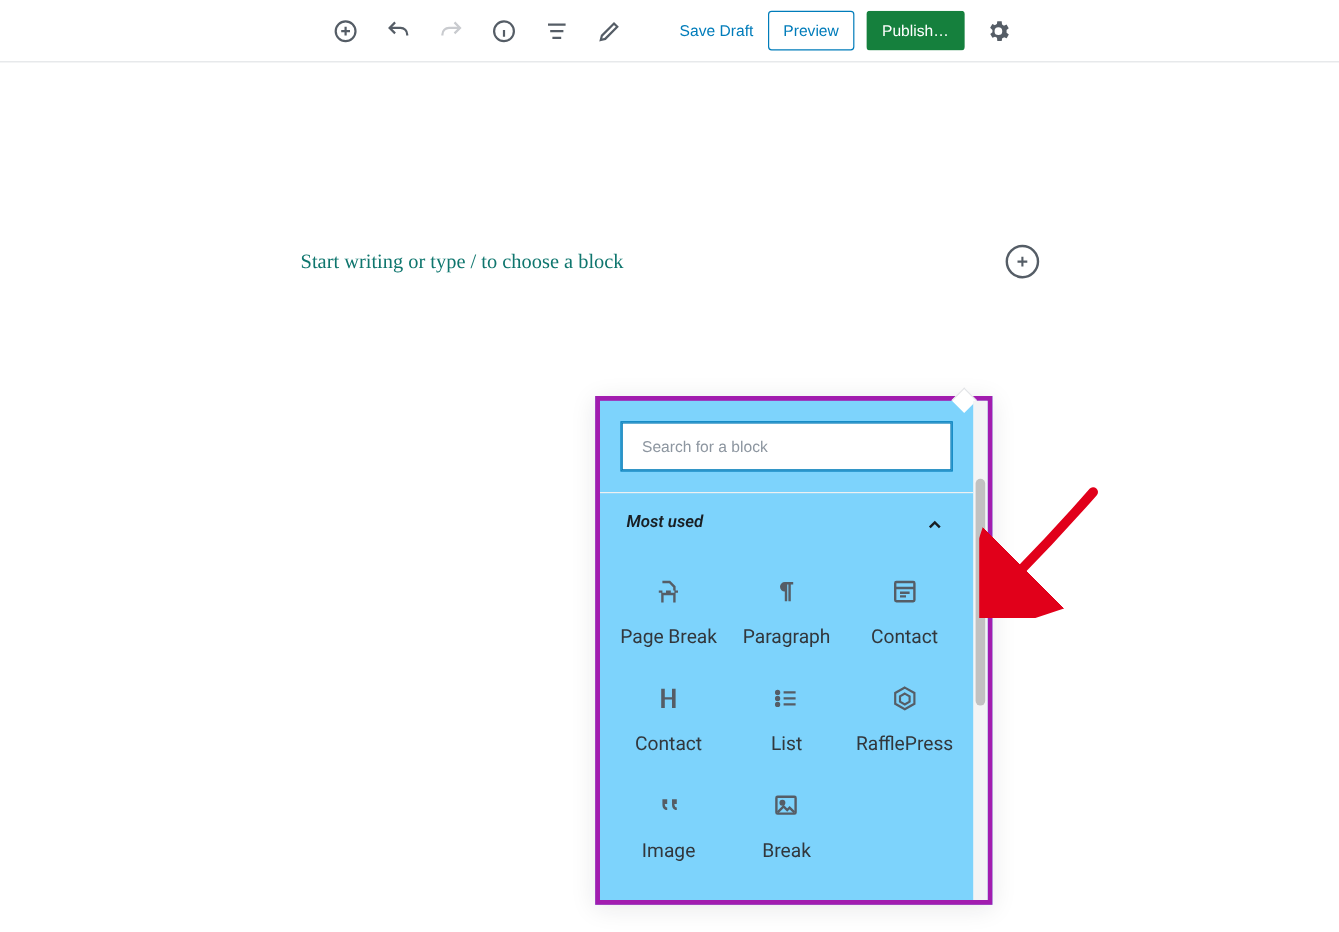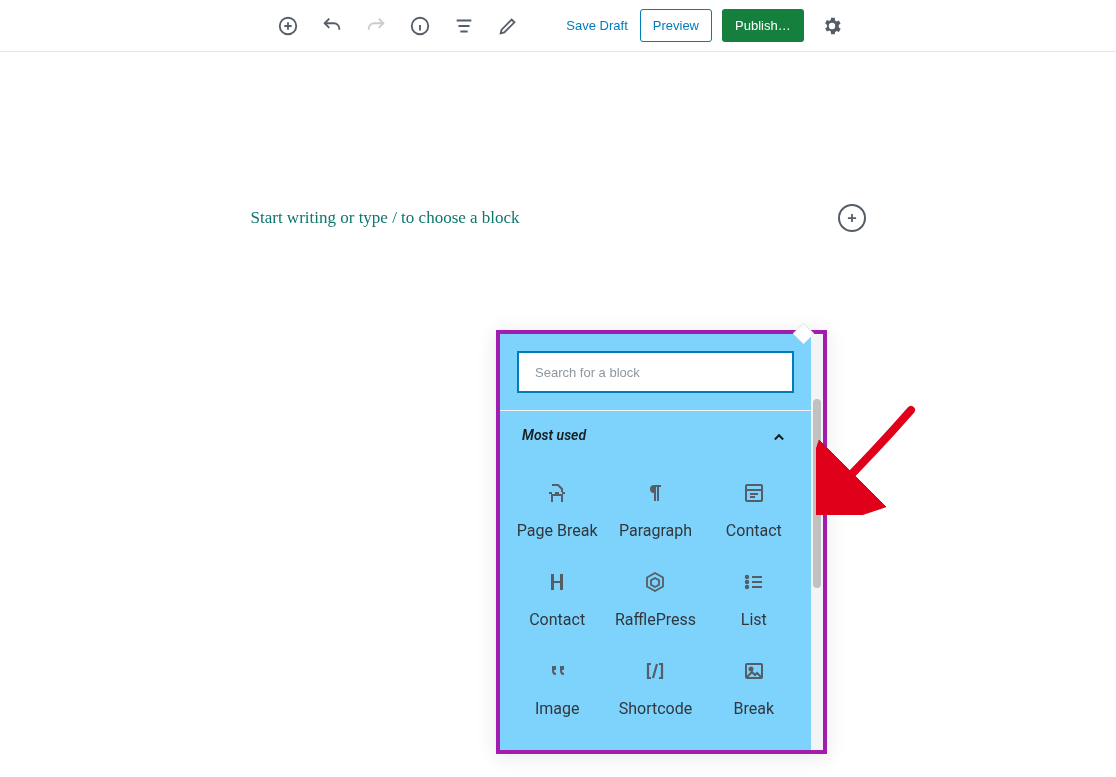--- a/index.html
+++ b/index.html
@@ -240,57 +240,49 @@
           <div class="blk-icon">
             <svg viewBox="0 0 24 24" fill="currentColor">
                 <path d="M6 4h3v7h6V4h3v16h-3v-7H9v7H6z"></path>
               </svg>
           </div>
           <span>Contact</span>
         </div>
 
         <div class="block-item">
           <div class="blk-icon">
-            <svg viewBox="0 0 24 24" fill="none" stroke="currentColor" stroke-width="1.8">
-                <path d="M12 3l8 4.5v9L12 21l-8-4.5v-9L12 3z"></path>
-                <path d="M12 8l4 2.3v4.4L12 17l-4-2.3V10.3L12 8z"></path>
-              </svg>
-          </div>
-          <span>RafflePress</span>
-        </div>
-
-        <div class="block-item">
-          <div class="blk-icon">
             <svg viewBox="0 0 24 24" fill="none" stroke="currentColor" stroke-width="2">
                 <circle cx="5" cy="7" r="1.2" fill="currentColor"></circle>
                 <circle cx="5" cy="12" r="1.2" fill="currentColor"></circle>
                 <circle cx="5" cy="17" r="1.2" fill="currentColor"></circle>
                 <path d="M10 7h10M10 12h10M10 17h10"></path>
               </svg>
           </div>
           <span>List</span>
         </div>
 
         <div class="block-item">
           <div class="blk-icon">
+            <svg viewBox="0 0 24 24" fill="none" stroke="currentColor" stroke-width="1.8">
+                <path d="M12 3l8 4.5v9L12 21l-8-4.5v-9L12 3z"></path>
+                <path d="M12 8l4 2.3v4.4L12 17l-4-2.3V10.3L12 8z"></path>
+              </svg>
+          </div>
+          <span>RafflePress</span>
+        </div>
+
+        <div class="block-item">
+          <div class="blk-icon">
             <svg viewBox="0 0 24 24" fill="currentColor">
                 <path d="M7 7h4v4H9c0 2 1 3 2 3v2c-3 0-4-2-4-5V7zm8 0h4v4h-2c0 2 1 3 2 3v2c-3 0-4-2-4-5V7z"></path>
               </svg>
           </div>
           <span>Image</span>
         </div>
 
-        <div class="block-item">
-          <div class="blk-icon">
-            <svg viewBox="0 0 24 24" fill="none" stroke="currentColor" stroke-width="2.2">
-                <path d="M8 5H5v14h3M16 5h3v14h-3M14 5l-4 14"></path>
-              </svg>
-          </div>
-          <span>Shortcode</span>
-        </div>
 
         <div class="block-item">
           <div class="blk-icon">
             <svg viewBox="0 0 24 24" fill="none" stroke="currentColor" stroke-width="2">
                 <rect x="4" y="5" width="16" height="14" rx="1"></rect>
                 <circle cx="9" cy="10" r="1.5" fill="currentColor"></circle>
                 <path d="M5 18l5-5 3 3 2-2 4 4"></path>
               </svg>
           </div>
           <span>Break</span>

